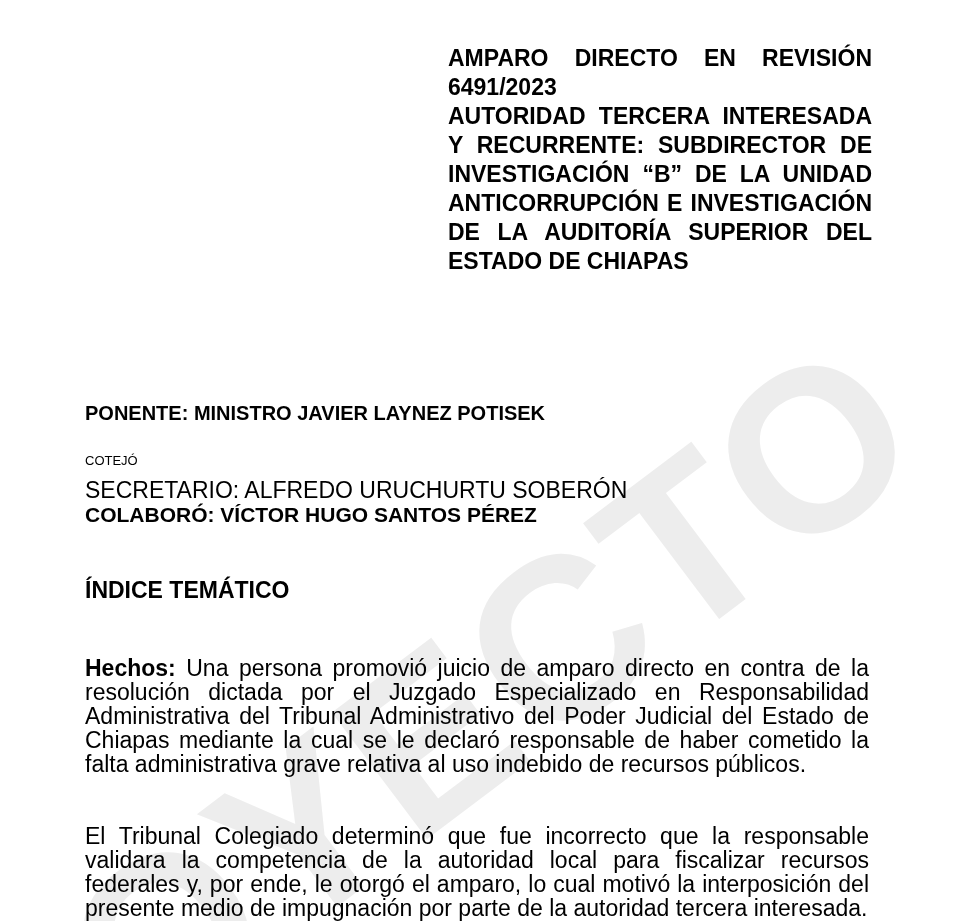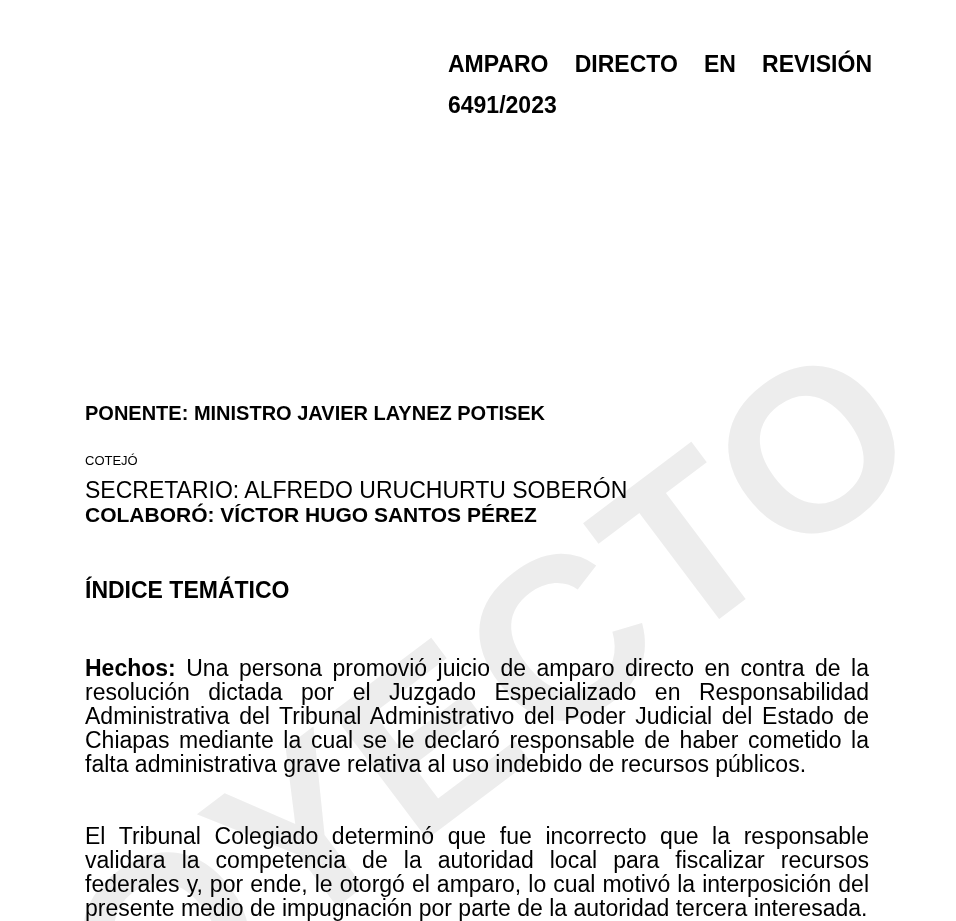--- a/index.html
+++ b/index.html
@@ -32,21 +32,21 @@
   }
   .layer {
     position: absolute;
     z-index: 1;
   }
   .caption-block {
     left: 448px;
     top: 44px;
     width: 424px;
     font-size: 23px;
-    line-height: 41px;
+    line-height: 29px;
     font-weight: bold;
     text-align: justify;
   }
   .caption-block p {
     margin: 0;
   }
   .ponente-line {
     left: 85px;
     top: 402px;
     width: 784px;
@@ -99,20 +99,21 @@
 </style>
 </head>
 <body>
 
 <div class="page">
 
   <div class="watermark">PROYECTO</div>
 
   <div class="layer caption-block">
     <p>AMPARO DIRECTO EN REVISIÓN 6491/2023</p>
+    <p>AUTORIDAD TERCERA INTERESADA Y RECURRENTE: SUBDIRECTOR DE INVESTIGACIÓN “B” DE LA UNIDAD ANTICORRUPCIÓN E INVESTIGACIÓN DE LA AUDITORÍA SUPERIOR DEL ESTADO DE CHIAPAS</p>
   </div>
 
   <div class="layer ponente-line">PONENTE: MINISTRO JAVIER LAYNEZ POTISEK</div>
 
   <div class="layer cotejo-line">COTEJÓ</div>
 
   <div class="layer secretario-line">SECRETARIO: ALFREDO URUCHURTU SOBERÓN</div>
 
   <div class="layer colaboro-line">COLABORÓ: VÍCTOR HUGO SANTOS PÉREZ</div>
 

